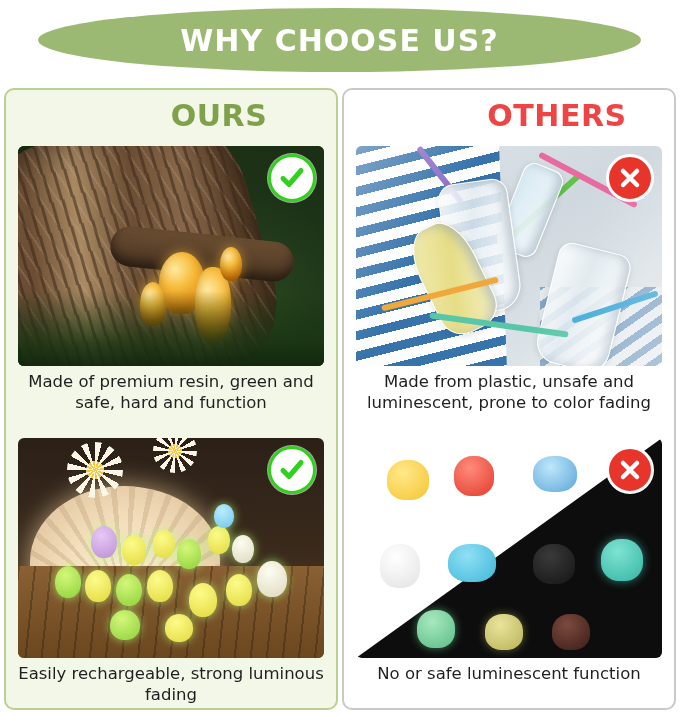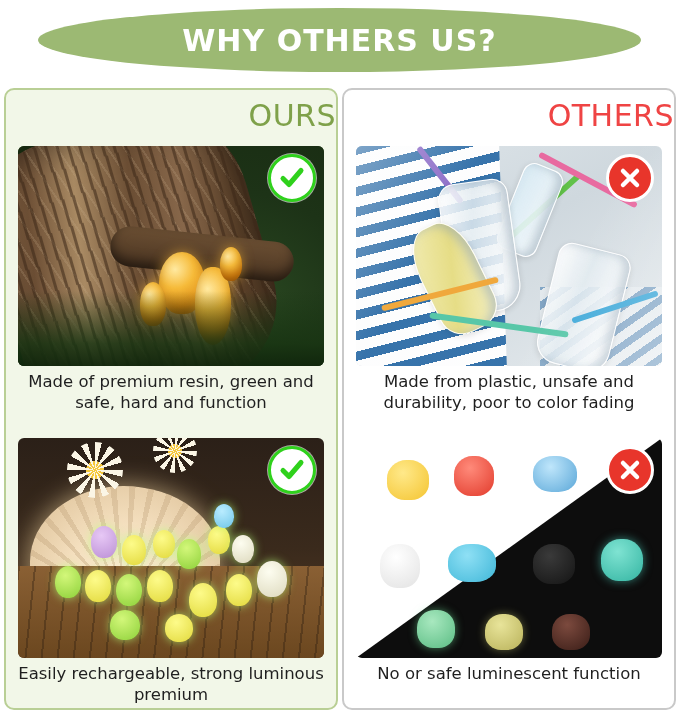--- a/index.html
+++ b/index.html
@@ -72,24 +72,25 @@
   .panel.others {
     left: 342px;
     background: #ffffff;
     border: 2px solid #c9c9c9;
   }
   .panel-title {
     position: absolute;
     left: 0;
     top: 8px;
     width: 100%;
-    text-align: right;
+    text-align: center;
     font-size: 30px;
-    font-weight: normal;
+    font-weight: bold;
     letter-spacing: 0.5px;
+    padding-left: 48px;
   }
   .panel.ours .panel-title { color: #7fa14a; }
   .panel.others .panel-title { color: #ef4444; }
 
   
   .card {
     position: absolute;
     left: 12px;
     width: 306px;
   }
@@ -305,21 +306,21 @@
   .fig-glow-g{ background: radial-gradient(circle at 40% 30%, #a8e8bf, #5bbd84); box-shadow: 0 0 8px rgba(110,220,150,0.55); }
   .fig-glow-y{ background: radial-gradient(circle at 40% 30%, #e8e49a, #b9b25a); box-shadow: 0 0 8px rgba(220,220,120,0.4); }
   .fig-glow-t{ background: radial-gradient(circle at 40% 30%, #7fe3d2, #34b5a2); box-shadow: 0 0 10px rgba(80,220,200,0.55); }
   .fig-mush-dk { background: radial-gradient(circle at 40% 30%, #7c4a3e, #3a1d17); }
 </style>
 </head>
 <body>
 
 <div class="header">
   <div class="header-pill"></div>
-  <div class="header-title">WHY OTHERS US?</div>
+  <div class="header-title">WHY CHOOSE US?</div>
 </div>
 
 <div class="panels">
 
   <div class="panel ours">
     <div class="panel-title">OURS</div>
 
     <div class="card top">
       <div class="photo">
         <div class="resin-bg"></div>
@@ -365,21 +366,21 @@
         <div class="blob g-g" style="left:30%; top:78%; width:30px; height:30px;"></div>
         <div class="blob g-y" style="left:48%; top:80%; width:28px; height:28px;"></div>
         <div class="blob g-b" style="left:64%; top:30%; width:20px; height:24px;"></div>
 
         <div class="badge check">
           <svg width="26" height="26" viewBox="0 0 26 26" aria-hidden="true">
             <path d="M4 13.5 L10 19.5 L22 5.5" fill="none" stroke="#2fd11c" stroke-width="5" stroke-linecap="round" stroke-linejoin="round"></path>
           </svg>
         </div>
       </div>
-      <div class="caption">Easily rechargeable, strong luminous premium</div>
+      <div class="caption">Easily rechargeable, strong luminous fading</div>
     </div>
   </div>
 
   <div class="panel others">
     <div class="panel-title">OTHERS</div>
 
     <div class="card top">
       <div class="photo">
         <div class="plastic-bg"></div>
         <div class="plastic-stripes"></div>
@@ -394,21 +395,21 @@
         <div class="straw s1"></div>
         <div class="straw s2"></div>
         <div class="straw s5"></div>
         <div class="plastic-sheen"></div>
         <div class="badge cross">
           <svg width="24" height="24" viewBox="0 0 24 24" aria-hidden="true">
             <path d="M5 5 L19 19 M19 5 L5 19" fill="none" stroke="#ffffff" stroke-width="4.5" stroke-linecap="round"></path>
           </svg>
         </div>
       </div>
-      <div class="caption">Made from plastic, unsafe and durability, poor to color fading</div>
+      <div class="caption">Made from plastic, unsafe and luminescent, prone to color fading</div>
     </div>
 
     <div class="card bottom">
       <div class="photo">
         <div class="split-bg"></div>
         <div class="split-dark"></div>
 
         <div class="fig fig-duck" style="left:10%; top:10%; width:42px; height:40px;"></div>
         <div class="fig fig-mush" style="left:32%; top:8%;  width:40px; height:40px;"></div>
         <div class="fig fig-dolph" style="left:58%; top:8%;  width:44px; height:36px;"></div>

